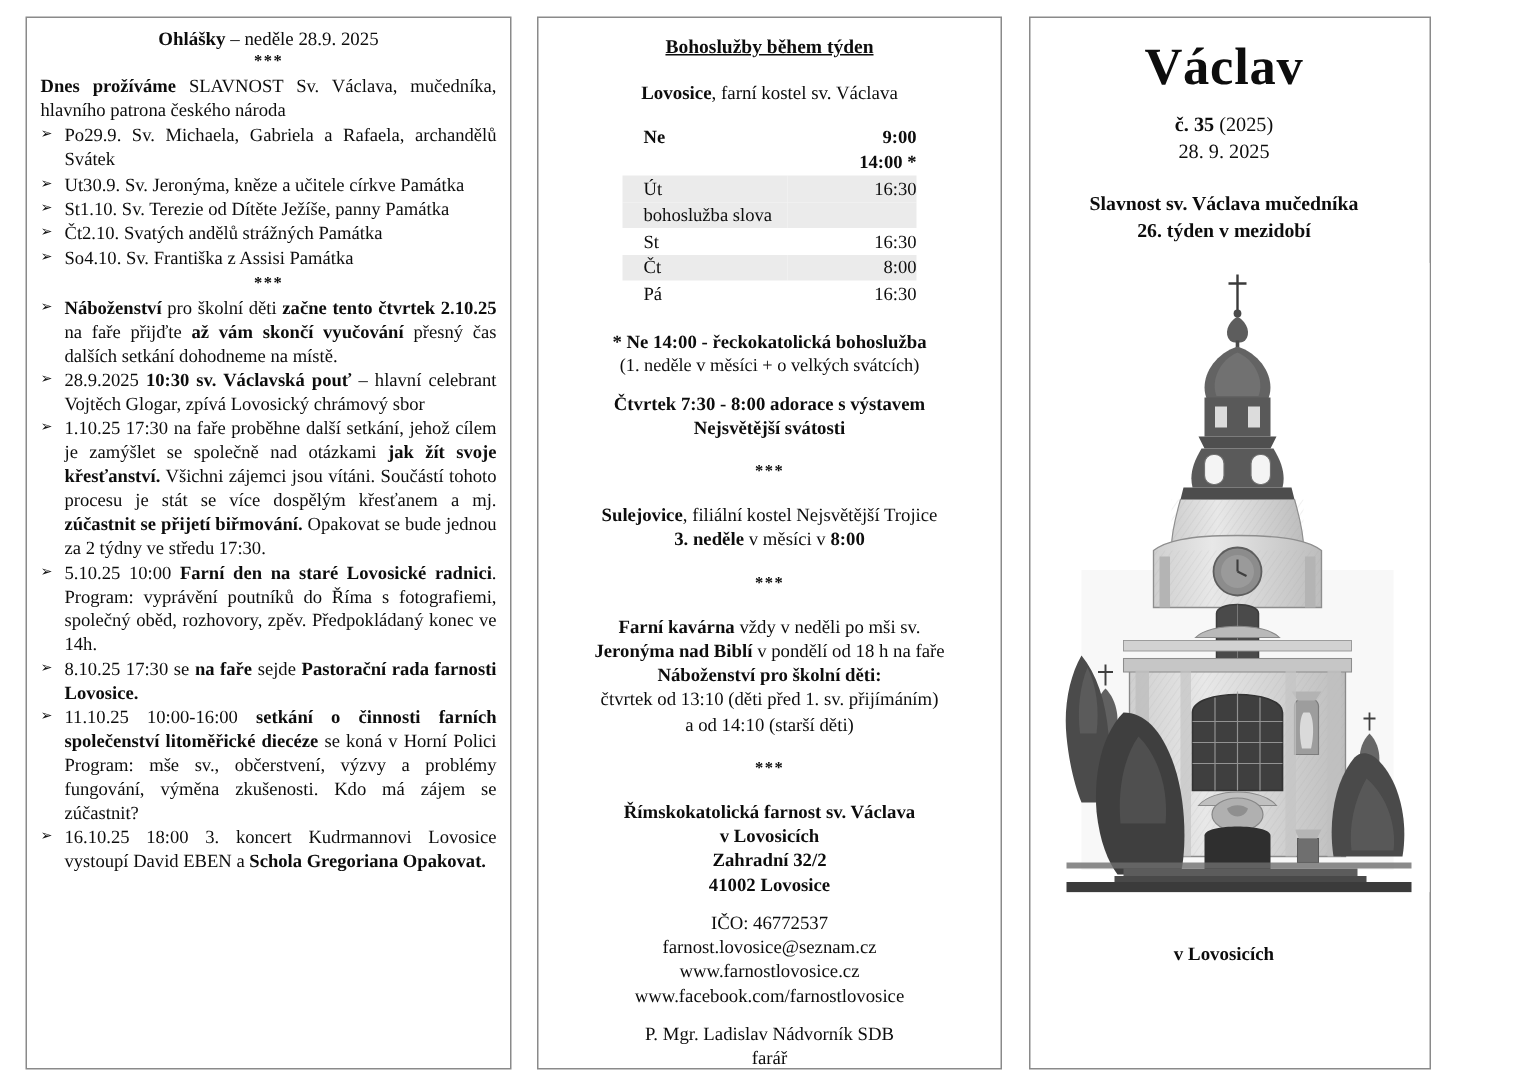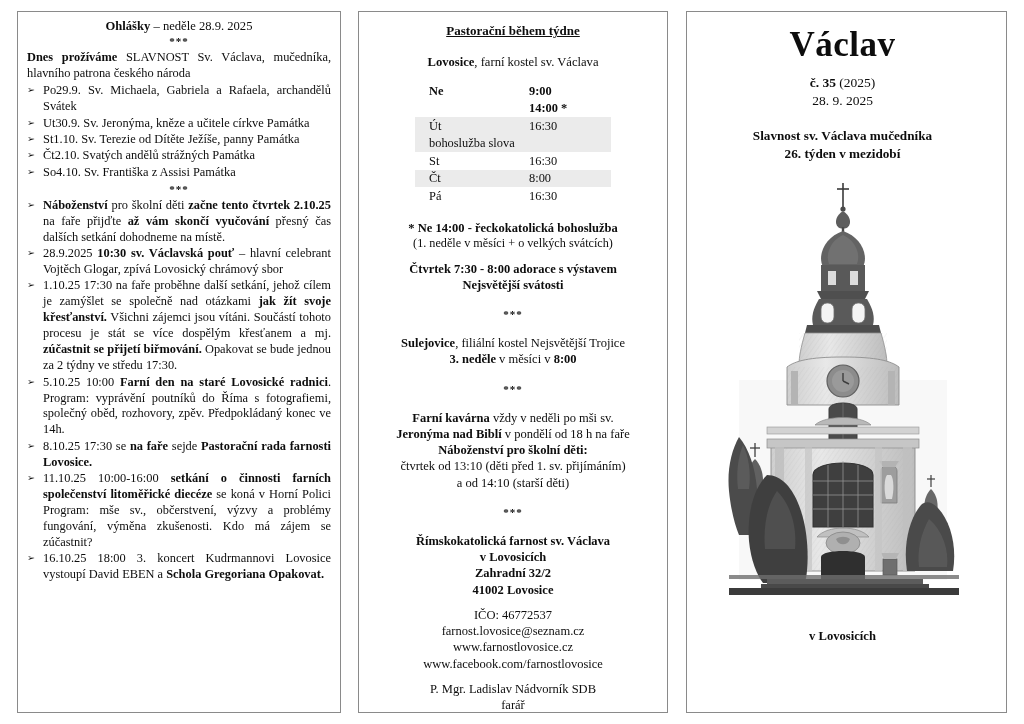--- a/index.html
+++ b/index.html
@@ -14,21 +14,21 @@
 
   .panel{
     position:absolute;
     border:1px solid #8a8a8a;
     background:#fff;
     box-sizing:border-box;
     overflow:hidden;
   }
   #col-left   {left:17px;  top:11px;  width:324px; height:702px; padding:7px 9px 0 9px;}
   #col-middle {left:358px; top:11px;  width:310px; height:702px; padding:9px 11px 0 11px;}
-  #col-right  {left:686px; top:11px;  width:321px; height:702px; padding:11px 12px 0 4px;}
+  #col-right  {left:686px; top:11px;  width:268px; height:702px; padding:11px 12px 0 4px;}
 
   
   .ann-title{font-size:12.6px;text-align:center;margin:0 0 1px 0;line-height:1.25;}
   .ann-title b{font-weight:bold;}
   .stars{text-align:center;font-size:11px;letter-spacing:1px;line-height:1.05;margin:1px 0 3px 0;font-weight:bold;}
   .para{
     font-size:12.4px;line-height:1.285;text-align:justify;
     text-justify:inter-word;margin:0 0 1px 0;
   }
   .para b{font-weight:bold;}
@@ -51,21 +51,21 @@
     text-decoration:underline;margin:2px 0 16px 0;
   }
   .mid-place{text-align:center;font-size:12.6px;margin:0 0 12px 0;}
   .mid-place b{font-weight:bold;}
   table.sched{
     border-collapse:collapse;width:196px;margin:0 auto 0 auto;
     font-size:12.4px;
   }
   table.sched td{padding:0.5px 0 0.5px 0;vertical-align:top;line-height:1.33;}
   table.sched td.day{width:96px;text-align:left;padding-left:14px;}
-  table.sched td.tm{text-align:left;padding-left:4px;}
+  table.sched td.tm{text-align:right;padding-left:4px;}
   table.sched tr.shade td{background:#ebebeb;}
   table.sched td.b,table.sched tr.b td{font-weight:bold;}
   .mid-block{text-align:center;font-size:12.5px;line-height:1.3;margin:0;}
   .mid-block b{font-weight:bold;}
   .gap-s{height:9px;}
   .gap-m{height:15px;}
   .mid-stars{text-align:center;font-size:11px;letter-spacing:1px;font-weight:bold;}
   .small-note{font-size:12.2px;}
 
   
@@ -121,21 +121,21 @@
         <li><span>1.10.25 17:30 na faře proběhne další setkání, jehož cílem je zamýšlet se společně nad otázkami </span><b>jak žít svoje křesťanství.</b><span> Všichni zájemci jsou vítáni. Součástí tohoto procesu je stát se více dospělým křesťanem a mj. </span><b>zúčastnit se  přijetí biřmování.</b><span> Opakovat se bude jednou za 2 týdny ve středu 17:30.</span></li>
         <li><span>5.10.25 10:00 </span><b>Farní den na staré Lovosické radnici</b><span>. Program: vyprávění poutníků do Říma s fotografiemi, společný oběd, rozhovory, zpěv. Předpokládaný konec ve 14h.</span></li>
         <li><span>8.10.25 17:30 se </span><b>na faře</b><span> sejde </span><b>Pastorační rada farnosti Lovosice.</b></li>
         <li><span>11.10.25 10:00-16:00 </span><b>setkání o činnosti farních společenství litoměřické diecéze</b><span> se koná v Horní Polici Program: mše sv., občerstvení, výzvy a problémy fungování, výměna zkušenosti. Kdo má zájem se zúčastnit?</span></li>
         <li><span>16.10.25 18:00 3. koncert Kudrmannovi Lovosice vystoupí David EBEN a </span><b>Schola Gregoriana Opakovat.</b></li>
       </ul>
   </div>
 
   <div class="panel" id="col-middle">
 
-    <div class="mid-h">Pastorační během týdne</div>
+    <div class="mid-h">Bohoslužby během týden</div>
 
     <div class="mid-place">
       <b>Lovosice</b><span>, farní kostel sv. Václava</span>
     </div>
 
     <table class="sched">
       <tbody id="sched-body">
           <tr>
             <td class="day b">Ne</td>
             <td class="tm b">9:00</td>

